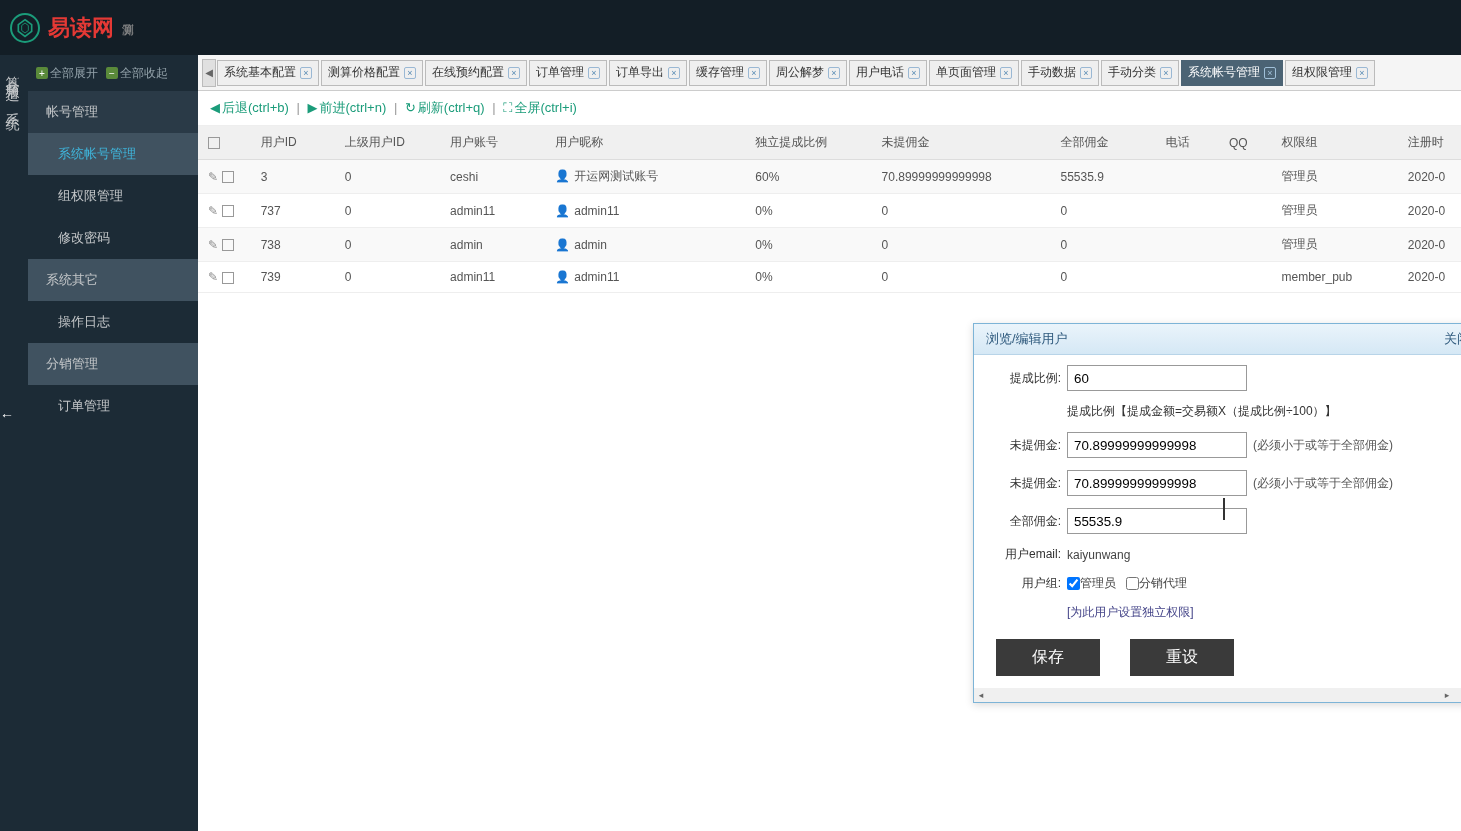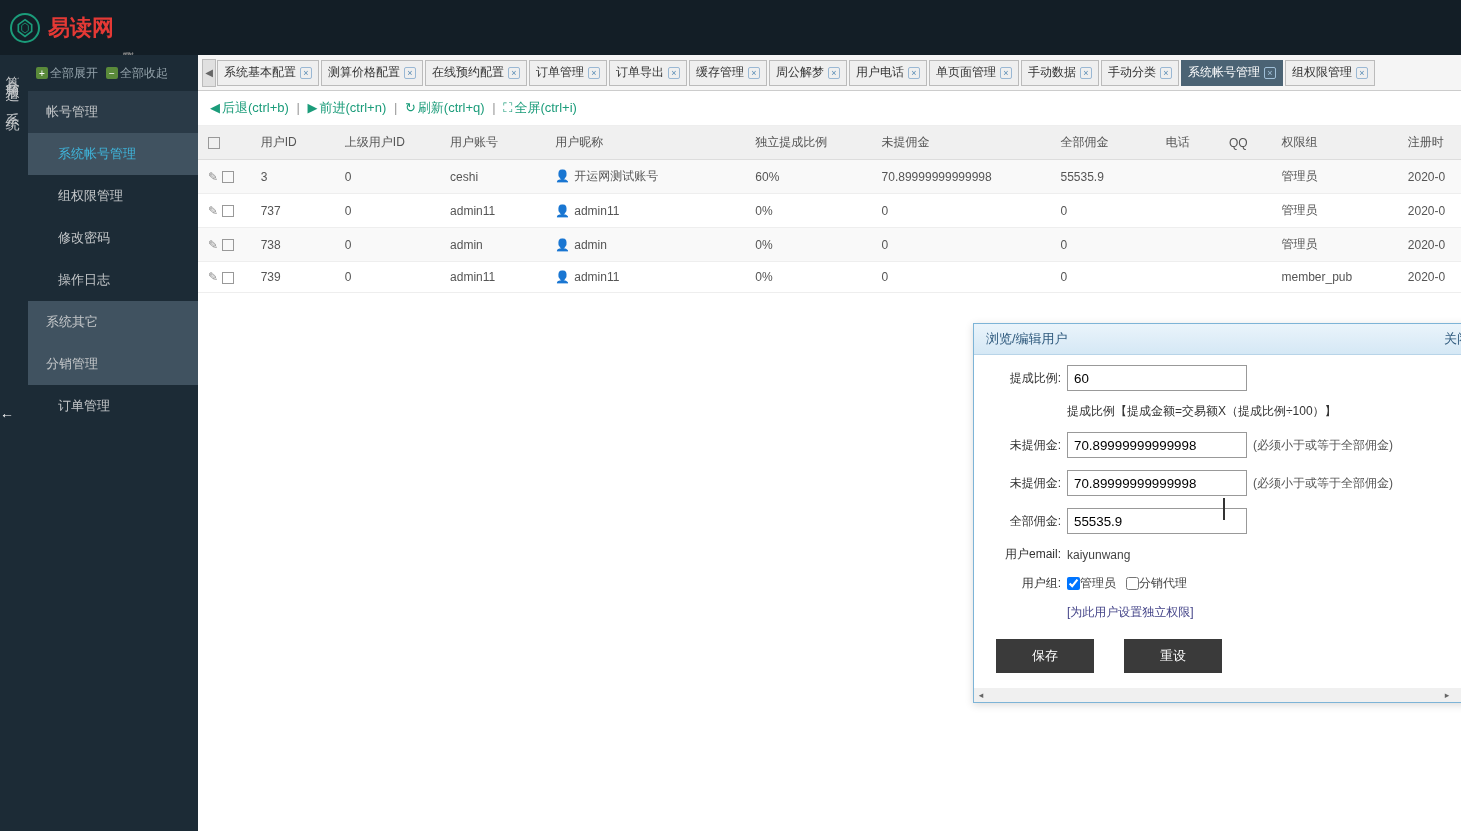--- a/index.html
+++ b/index.html
@@ -1,18 +1,18 @@
 <!DOCTYPE html>
 <html><head>
   <meta charset="utf-8">
   <style>
     * { margin: 0; padding: 0; box-sizing: border-box; font-family: "Microsoft YaHei", Arial, sans-serif; }
     body { background: #1c2b36; overflow: hidden; width: 1461px; height: 831px; }
     
-    .header { height: 55px; background: #131e26; display: flex; align-items: center; padding-left: 10px; text-align: right; }
+    .header { height: 55px; background: #131e26; display: flex; align-items: center; padding-left: 10px; }
     .logo-icon { width: 30px; height: 30px; border: 2px solid #1b9c7a; border-radius: 50%; display: flex; align-items: center; justify-content: center; }
     .logo-icon svg { width: 20px; height: 20px; }
     .logo-text { color: #e53935; font-size: 22px; margin-left: 8px; font-weight: bold; }
     .logo-sub { color: #888; font-size: 12px; margin-left: 5px; writing-mode: vertical-rl; height: 28px; }
     
     .main-wrapper { display: flex; height: calc(100% - 55px); }
     .vert-label { width: 28px; background: #1c2b36; color: #c4c7c9; font-size: 14px; padding: 10px 6px; writing-mode: vertical-rl; text-orientation: upright; letter-spacing: 4px; }
     
     .sidebar { width: 170px; background: #1c2b36; }
     .expand-bar { height: 36px; background: #1c2b36; display: flex; align-items: center; padding: 0 8px; gap: 8px; font-size: 12px; color: #94a3ab; }
@@ -59,21 +59,21 @@
     .modal-header { background: linear-gradient(#eaf4fb, #d5e8f5); padding: 6px 12px; display: flex; justify-content: space-between; font-size: 13px; color: #2f5a7d; border-bottom: 1px solid #b8d4e8; }
     .modal-header span:last-child { cursor: pointer; }
     .modal-body { flex: 1; padding: 10px 12px; overflow: auto; font-size: 12px; color: #444; position: relative; }
     .form-row { display: flex; align-items: center; margin-bottom: 12px; }
     .form-row label { width: 75px; text-align: right; margin-right: 6px; color: #333; }
     .form-row input[type="text"] { border: 1px solid #999; padding: 4px 6px; width: 180px; height: 26px; }
     .form-hint { color: #555; margin-left: 6px; }
     .form-note { margin-left: 81px; margin-bottom: 12px; color: #333; }
     .form-link { color: #448; cursor: pointer; }
     .modal-buttons { display: flex; gap: 30px; margin-left: 10px; margin-top: 18px; }
-    .modal-btn { background: #3a3a3a; color: #fff; border: none; padding: 8px 36px; cursor: pointer; font-size: 13px; }
+    .modal-btn { background: #3a3a3a; color: #fff; border: none; padding: 8px 36px; cursor: pointer; font-size: 16px; }
     .modal-scroll-h { position: absolute; left: 0; bottom: 0; height: 14px; width: calc(100% - 14px); background: #f0f0f0; }
     .scroll-arrow-left { position: absolute; bottom:0; left:0; width:14px; height:14px; display:flex;align-items:center;justify-content:center;font-size:9px;color:#666;}
     .scroll-arrow-right { position: absolute; bottom:0; right:14px; width:14px; height:14px; display:flex;align-items:center;justify-content:center;font-size:9px;color:#666;}
     
     .collapse-arrow { position: absolute; left: 0; top: 405px; color: #fff; font-size: 14px; cursor: pointer; z-index: 5; }
     
     .text-cursor { position: absolute; width: 2px; height: 22px; background: #333; }
   </style>
 </head>
 <body>
@@ -101,22 +101,22 @@
       <span>
           <span class="minus-icon">−</span>
           <span>全部收起</span>
         </span>
     </div>
     <div id="sidebar-items">
         <div class="sidebar-item section">帐号管理</div>
         <div class="sidebar-item sub active">系统帐号管理</div>
         <div class="sidebar-item sub">组权限管理</div>
         <div class="sidebar-item sub">修改密码</div>
+        <div class="sidebar-item section-alt">系统其它</div>
         <div class="sidebar-item sub">操作日志</div>
-        <div class="sidebar-item section-alt">系统其它</div>
         <div class="sidebar-item section-alt">分销管理</div>
         <div class="sidebar-item sub">订单管理</div>
       </div>
     <div class="collapse-arrow">←</div>
   </div>
 
   <div class="content">
     <div class="tabs-bar">
       <div class="tab-arrow">◀</div>
       <div id="tabs-container" style="display:flex;">

